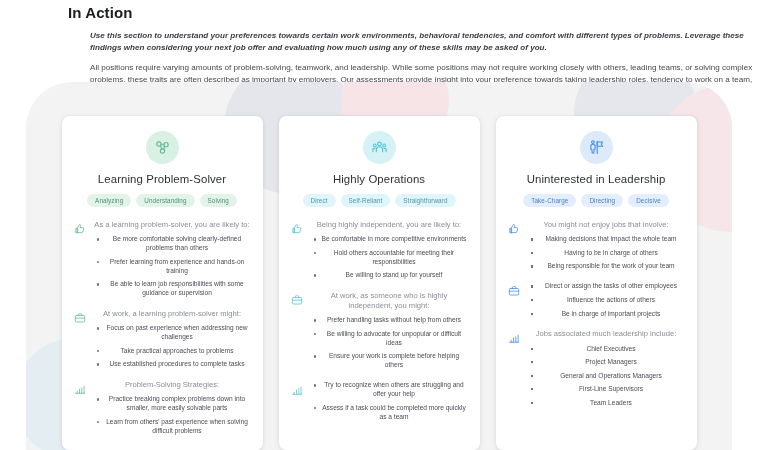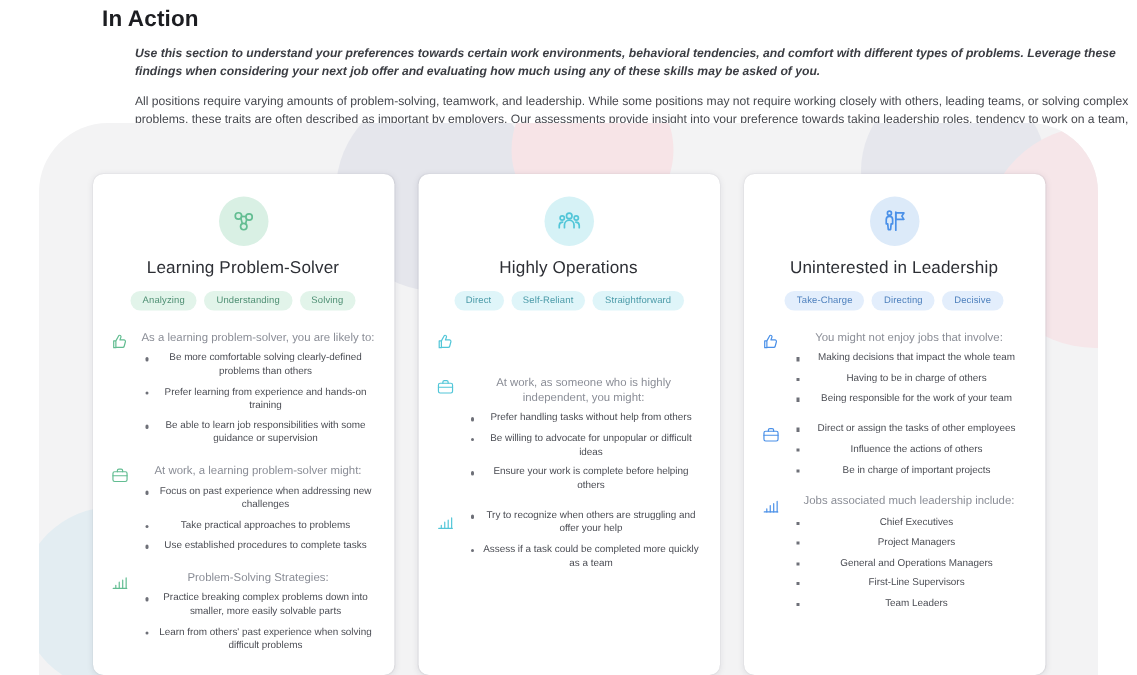--- a/index.html
+++ b/index.html
@@ -227,20 +227,28 @@
         <div class="tags">
           <span class="tag" style="background: rgb(223, 245, 249); color: rgb(74, 154, 168);">Direct</span>
           <span class="tag" style="background: rgb(223, 245, 249); color: rgb(74, 154, 168);">Self-Reliant</span>
           <span class="tag" style="background: rgb(223, 245, 249); color: rgb(74, 154, 168);">Straightforward</span>
         </div>
       </div>
       <div class="section">
         <div class="sec-icon"><svg width="12" height="12" viewBox="0 0 24 24">
             <path d="M6.5 10.5H3.6v9h2.9ZM6.5 10.5l4-7.2a1.9 1.9 0 0 1 2.7 2.4l-1.3 3.5h5.4a2 2 0 0 1 1.9 2.5l-1.6 6a2 2 0 0 1-1.9 1.5H6.5Z" fill="none" stroke="#52c6d8" stroke-width="1.6" stroke-linecap="round" stroke-linejoin="round"></path>
           </svg></div>
+        <div class="sec-body">
+          <div class="sec-head">Being highly independent, you are likely to:</div>
+          <ul class="bullets">
+            <li>Be comfortable in more competitive environments</li>
+            <li>Hold others accountable for meeting their responsibilities</li>
+            <li>Be willing to stand up for yourself</li>
+          </ul>
+        </div>
       </div>
       <div class="section">
         <div class="sec-icon"><svg width="12" height="12" viewBox="0 0 24 24">
             <rect x="2.6" y="7" width="18.8" height="13" rx="2.2" fill="none" stroke="#52c6d8" stroke-width="1.6" stroke-linecap="round" stroke-linejoin="round"></rect>
             <path d="M8.5 7V5.4a2 2 0 0 1 2-2h3a2 2 0 0 1 2 2V7M2.6 12.3h18.8" fill="none" stroke="#52c6d8" stroke-width="1.6" stroke-linecap="round" stroke-linejoin="round"></path>
           </svg></div>
         <div class="sec-body">
           <div class="sec-head">At work, as someone who is highly independent, you might:</div>
           <ul class="bullets">
             <li>Prefer handling tasks without help from others</li>

